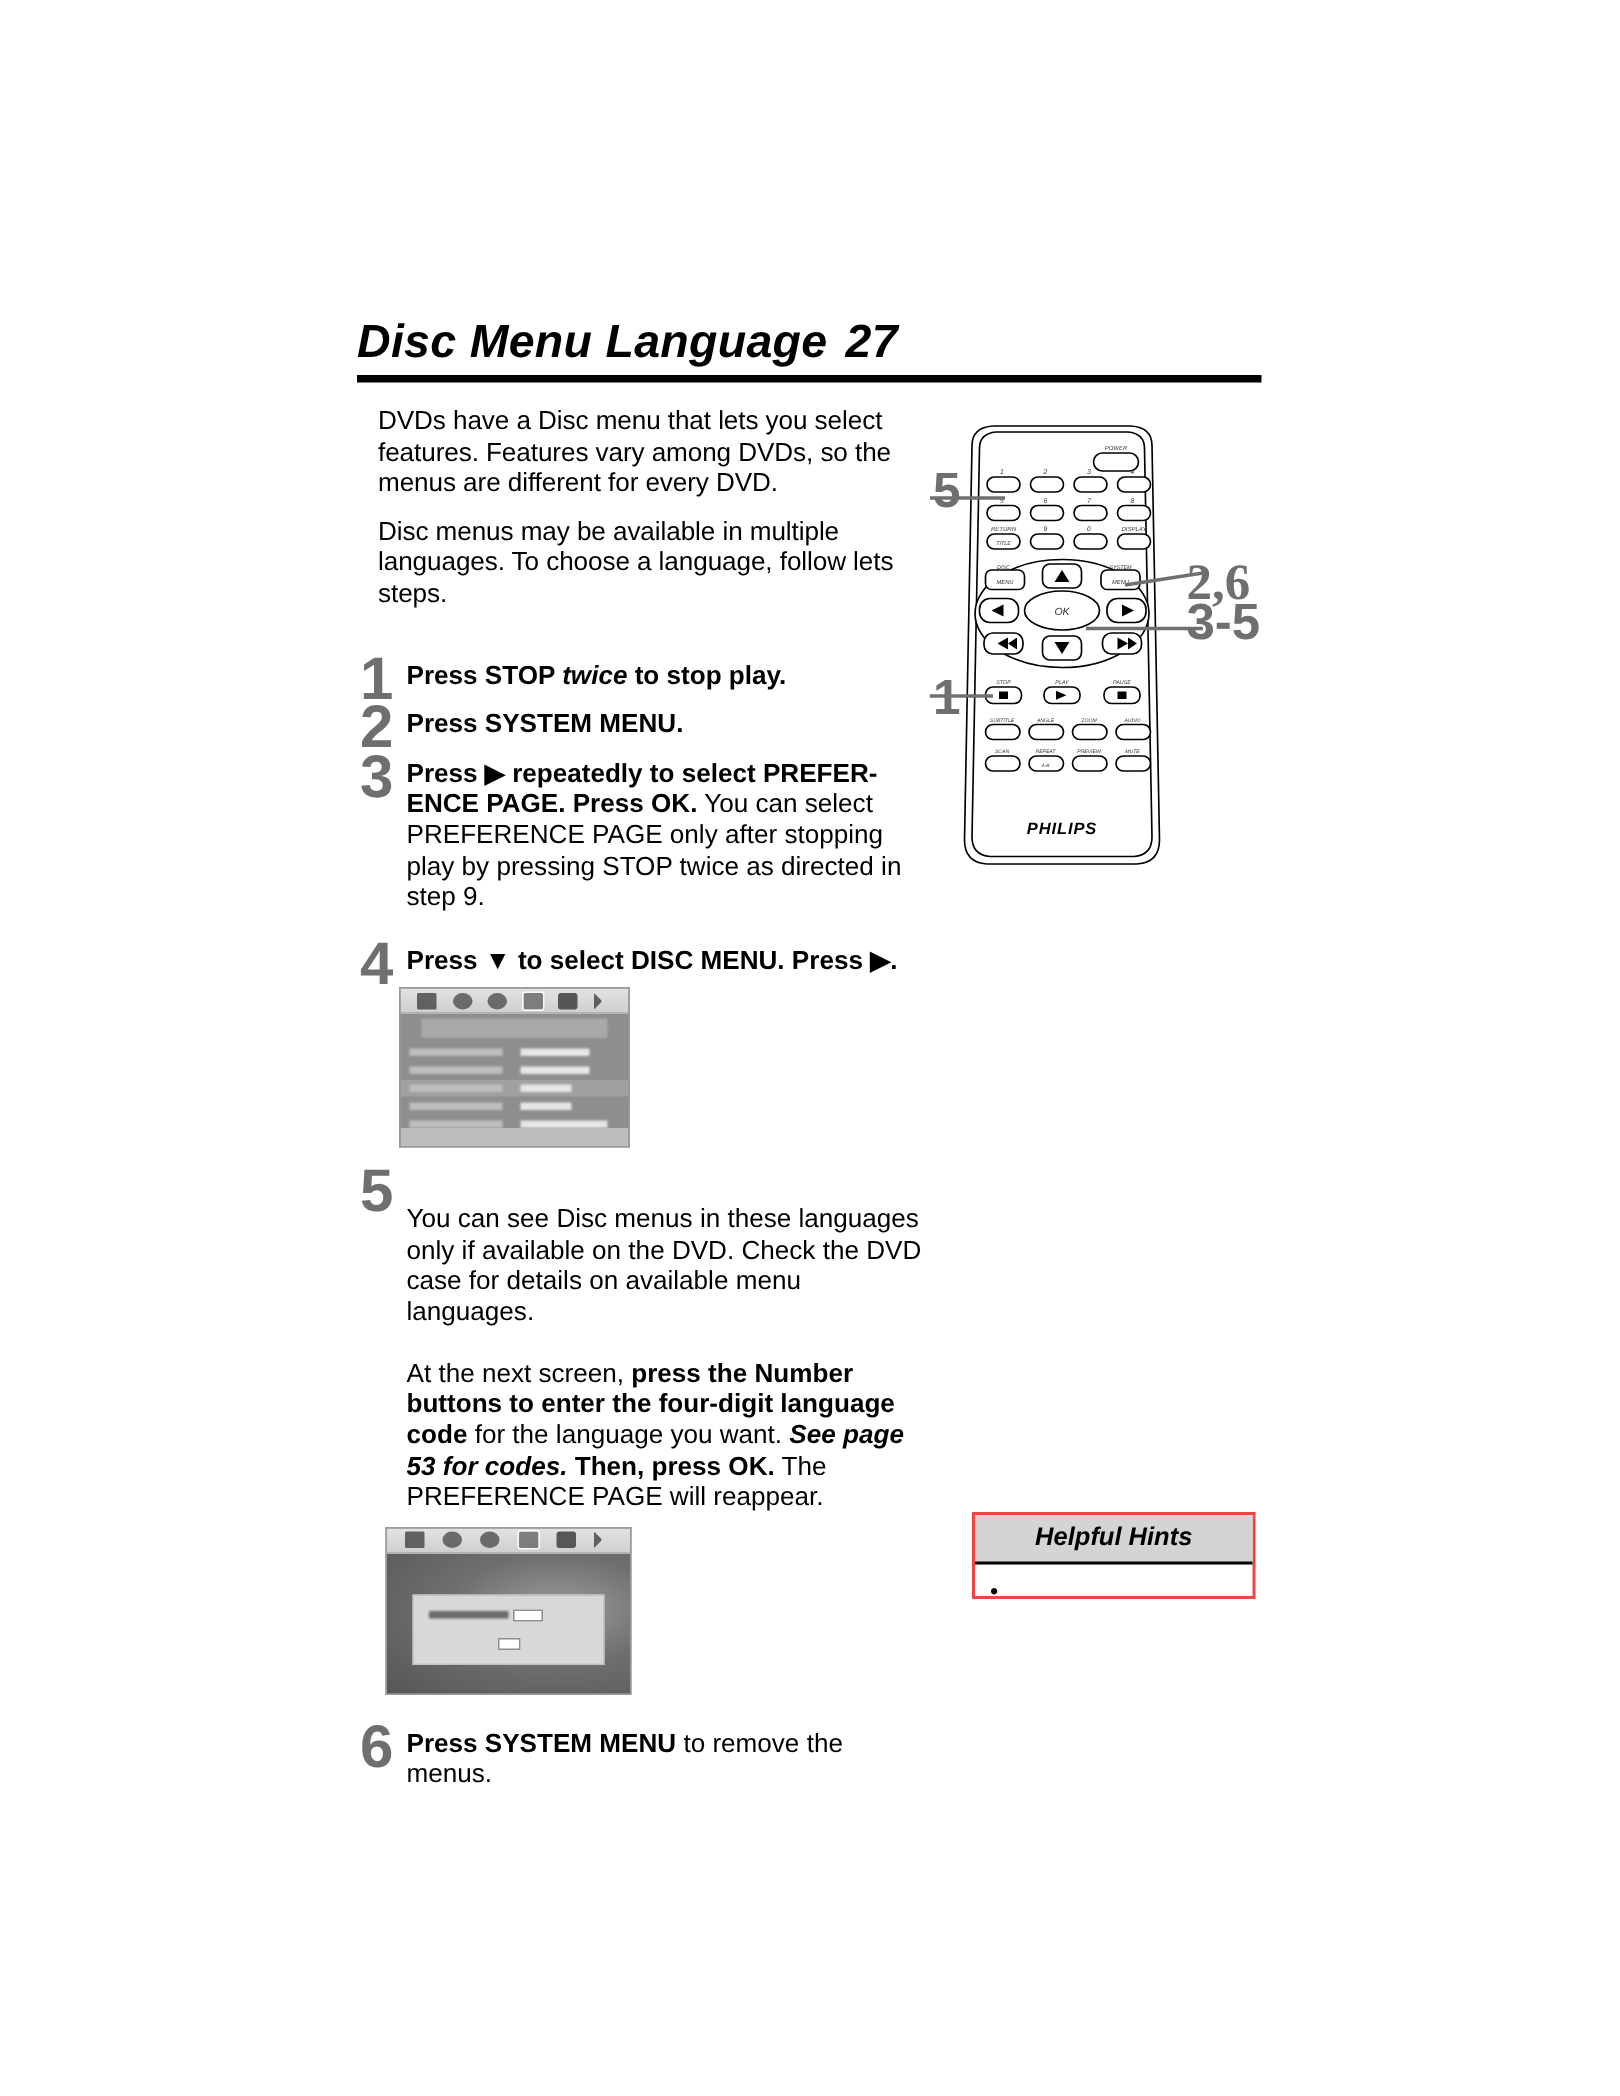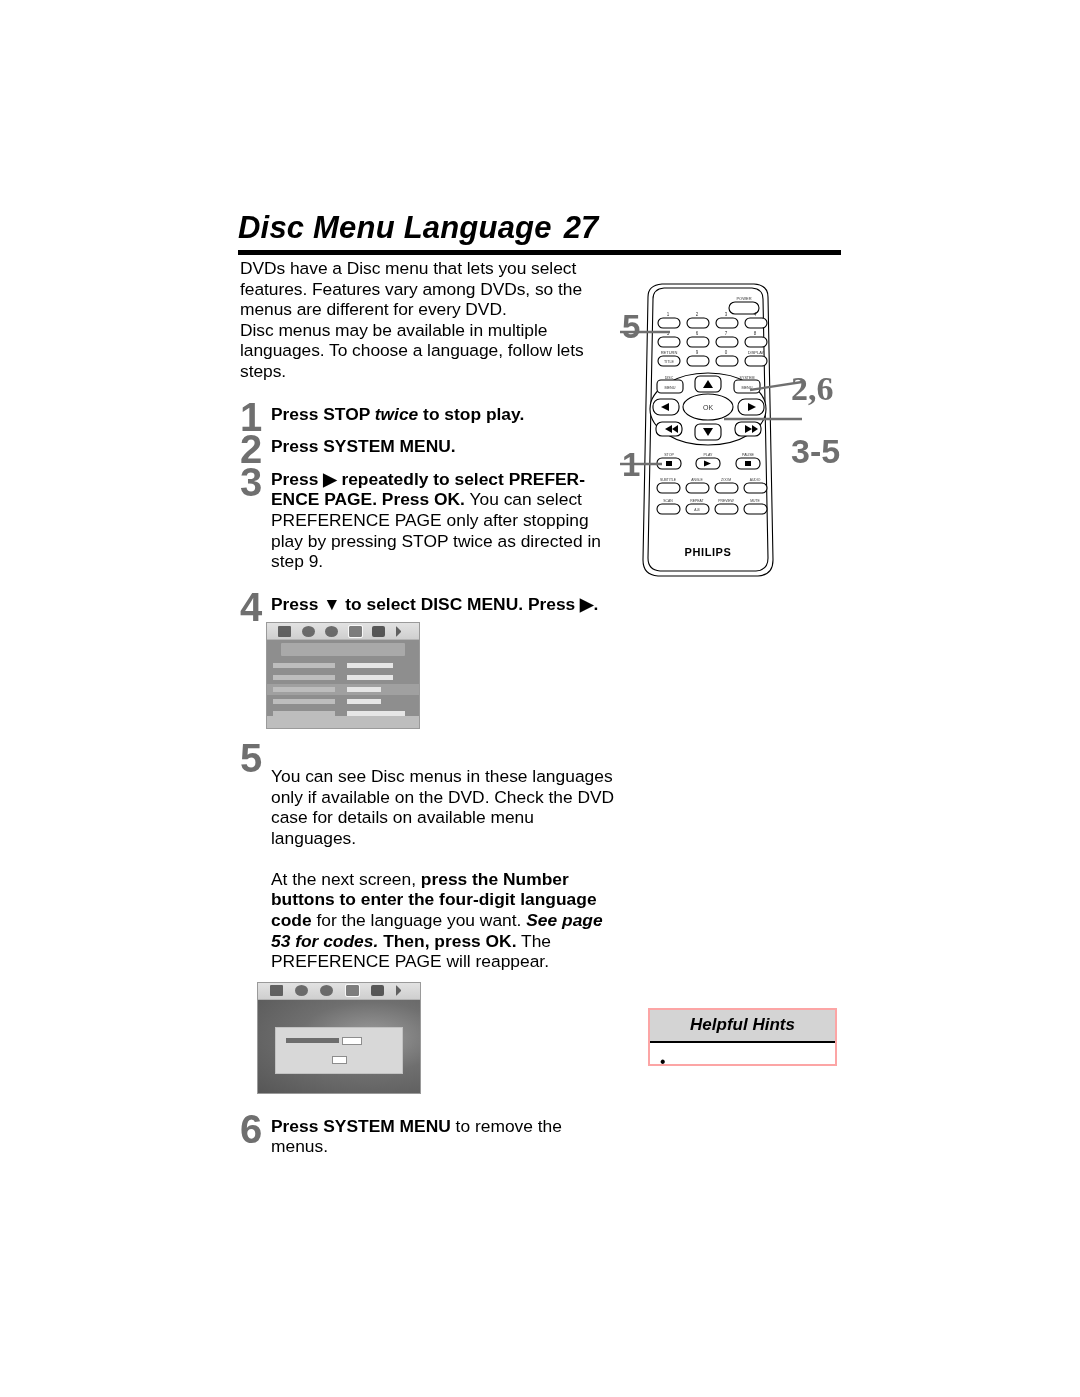--- a/index.html
+++ b/index.html
@@ -37,21 +37,21 @@
     background: #000;
     width: 100%;
   }
 
   
   .col-left {
     position: absolute;
     left: 240px; top: 258px; width: 382px;
   }
   p.body {
-    margin: 0;
+    margin: 12px;
     font-size: 17.4px;
     line-height: 20.6px;
     letter-spacing: -0.05px;
   }
   p.body + p.body { margin-top: 0; }
 
   
   .step {
     position: relative;
     padding-left: 31px;
@@ -182,43 +182,43 @@
   .tv2-ok {
     width: 15px; height: 8px; background: #ffffff;
     border: 1px solid #8d8d8d;
     margin: 11px auto 0 auto;
   }
 
   
   .remote-wrap {
     position: absolute;
     left: 612px; top: 275px;
-    width: 250px; height: 320px;
+    width: 250px; height: 320px; font-style: italic;
   }
   .remote-svg { display: block; }
 
   .callout {
     position: absolute;
     font-size: 33px;
     font-weight: bold;
     color: #6f6f6f;
     line-height: 1;
     font-family: "Liberation Sans", sans-serif;
   }
   .callout-5  { left: 622px; top: 310px; }
   .callout-1  { left: 622px; top: 448px; }
   .callout-26 { left: 791px; top: 372px; font-size: 34px; font-family: Liberation Serif, serif; }
-  .callout-35 { left: 791px; top: 434px; font-size: 34px; text-align: right; }
+  .callout-35 { left: 791px; top: 398px; font-size: 34px; text-align: right; }
 
   
   .hints {
     position: absolute;
     left: 648px; top: 1008px;
     width: 189px;
-    border: 2px solid #fca5a5;
+    border: 2px solid #ef4444;
     background: #fff;
   }
   .hints-title {
     background: #d4d4d4;
     border-bottom: 2px solid #000;
     text-align: center;
     font-style: italic;
     font-weight: bold;
     font-size: 17px;
     padding: 5px 0 6px 0;

